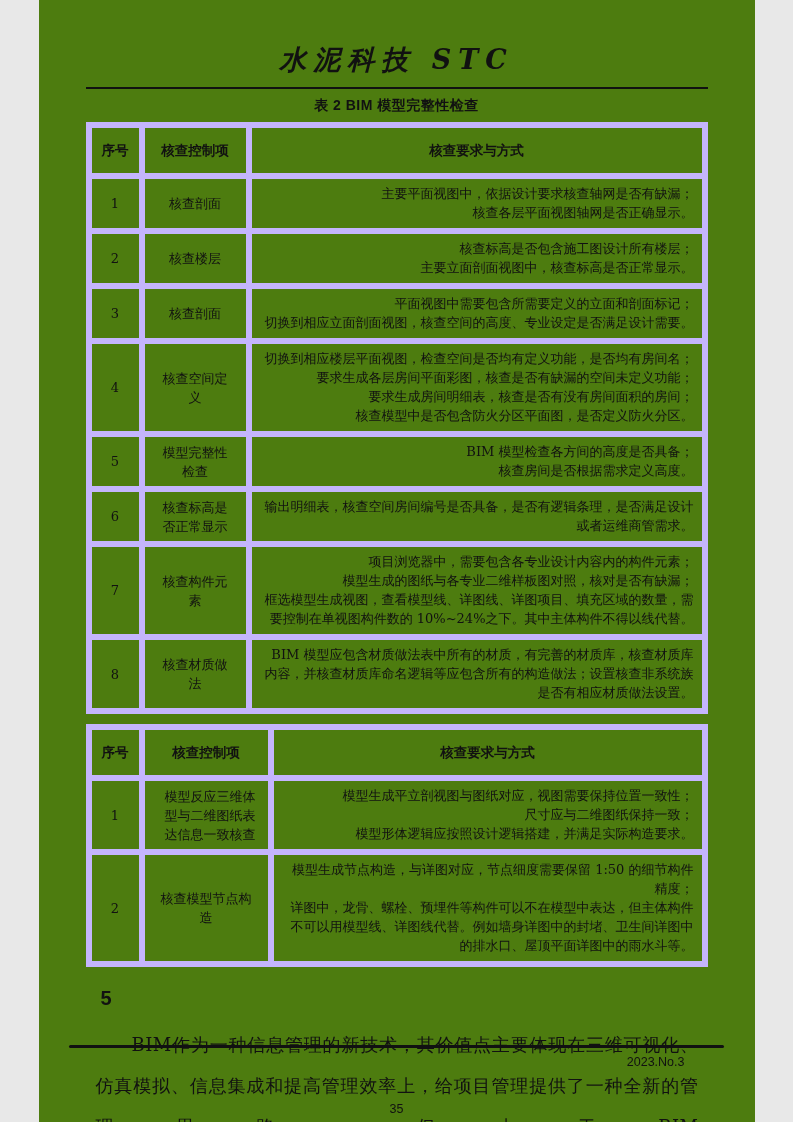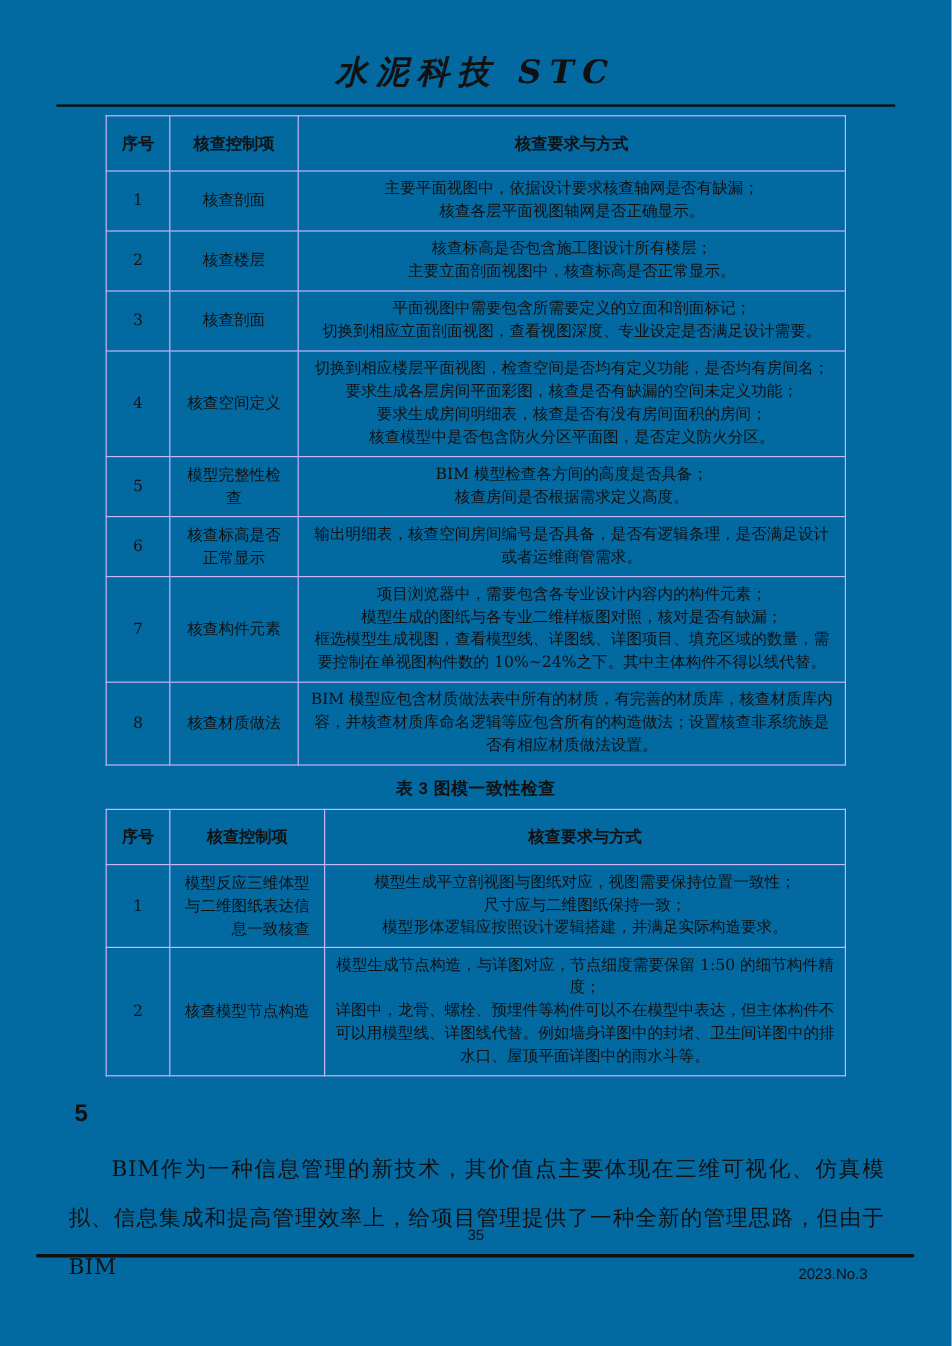--- a/index.html
+++ b/index.html
@@ -1,22 +1,22 @@
 <!DOCTYPE html>
 <html lang="zh"><head>
 <meta charset="utf-8">
 <style>
   * { box-sizing: border-box; margin: 0; padding: 0; }
   html, body { background: #e8e8e8; }
   .page {
     position: relative;
-    width: 793px;
+    width: 716px;
     height: 1122px;
     margin: 0 auto;
-    background: #0369a1;
+    background: #4d7c0f;
     color: #111;
     font-family: "DejaVu Serif", serif;
     overflow: hidden;
   }
   .journal-title {
     padding-top: 42px;
     text-align: center;
     font-family: "DejaVu Serif", serif;
     font-style: italic;
     font-weight: bold;
@@ -40,35 +40,35 @@
   table.check-table {
     width: 616px;
     margin: 7px auto 0 auto;
     border-collapse: collapse;
     table-layout: fixed;
     font-size: 13px;
     line-height: 19px;
     border: 1.5px solid #1a1a1a;
   }
   table.check-table th, table.check-table td {
-    border: 1px solid #c4b5fd;
+    border: 6px solid #c4b5fd;
     vertical-align: middle;
     margin-left: 23px;
   }
   table.check-table th {
     font-family: "Liberation Sans", sans-serif;
     font-weight: bold;
     font-size: 13.5px;
     padding: 13px 2px;
     text-align: center;
   }
   td.cell-no   { text-align: center; padding: 4px 2px; }
   td.cell-item { text-align: center; padding: 4px 12px; }
   td.cell-item.left { text-align: right; }
-  td.cell-req  { text-align: center; padding: 5px 8px 6px 8px; white-space: pre-line; }
+  td.cell-req  { text-align: right; padding: 5px 8px 6px 8px; white-space: pre-line; }
   .spacer-t3 { height: 3px; }
   .sec-h1 {
     margin: 20px 0 0 62px;
     font-family: "Liberation Sans", sans-serif;
     font-weight: bold;
     font-size: 20px;
     display: flex;
     gap: 17px;
     letter-spacing: 1px;
   }
@@ -94,21 +94,21 @@
     position: absolute;
     left: 30px;
     right: 31px;
     top: 1045px;
     height: 3px;
     background: #111;
     border-radius: 2px;
   }
   .footer-page-number {
     position: absolute;
-    top: 1022px;
+    top: 1102px;
     left: 0;
     width: 100%;
     text-align: center;
     font-family: "Liberation Sans", sans-serif;
     font-size: 12.5px;
   }
   .footer-issue {
     position: absolute;
     top: 1055px;
     right: 70px;
@@ -117,20 +117,21 @@
   }
 </style>
 </head>
 <body>
 
 <div class="page">
 
   <div class="journal-title">水泥科技 STC</div>
   <hr class="header-rule">
 
+  <div class="tbl-caption">表 2 BIM 模型完整性检查</div>
 
   <table class="check-table">
     <colgroup>
         <col style="width:53px">
         <col style="width:107px">
         <col style="width:456px">
       </colgroup>
     <tbody>
         <tr>
       <th>序号</th>
@@ -146,21 +147,21 @@
     <tr>
       <td class="cell-no">2</td>
       <td class="cell-item">核查楼层</td>
       <td class="cell-req">核查标高是否包含施工图设计所有楼层；
 主要立面剖面视图中，核查标高是否正常显示。</td>
     </tr>
     <tr>
       <td class="cell-no">3</td>
       <td class="cell-item">核查剖面</td>
       <td class="cell-req">平面视图中需要包含所需要定义的立面和剖面标记；
-切换到相应立面剖面视图，查看视图深度、专业设定是否满足设计需要。</td>
+切换到相应立面剖面视图，核查空间的高度、专业设定是否满足设计需要。</td>
     </tr>
     <tr>
       <td class="cell-no">4</td>
       <td class="cell-item">核查空间定义</td>
       <td class="cell-req">切换到相应楼层平面视图，检查空间是否均有定义功能，是否均有房间名；
 要求生成各层房间平面彩图，核查是否有缺漏的空间未定义功能；
 要求生成房间明细表，核查是否有没有房间面积的房间；
 核查模型中是否包含防火分区平面图，是否定义防火分区。</td>
     </tr>
     <tr>
@@ -183,21 +184,20 @@
     </tr>
     <tr>
       <td class="cell-no">8</td>
       <td class="cell-item">核查材质做法</td>
       <td class="cell-req">BIM 模型应包含材质做法表中所有的材质，有完善的材质库，核查材质库内容，并核查材质库命名逻辑等应包含所有的构造做法；设置核查非系统族是否有相应材质做法设置。</td>
     </tr>
   </tbody>
     </table>
 
   <div class="spacer-t3"></div>
-  <div class="tbl-caption">表 3 图模一致性检查</div>
 
   <table class="check-table">
     <colgroup>
         <col style="width:53px">
         <col style="width:129px">
         <col style="width:434px">
       </colgroup>
     <tbody>
         <tr>
       <th>序号</th>

